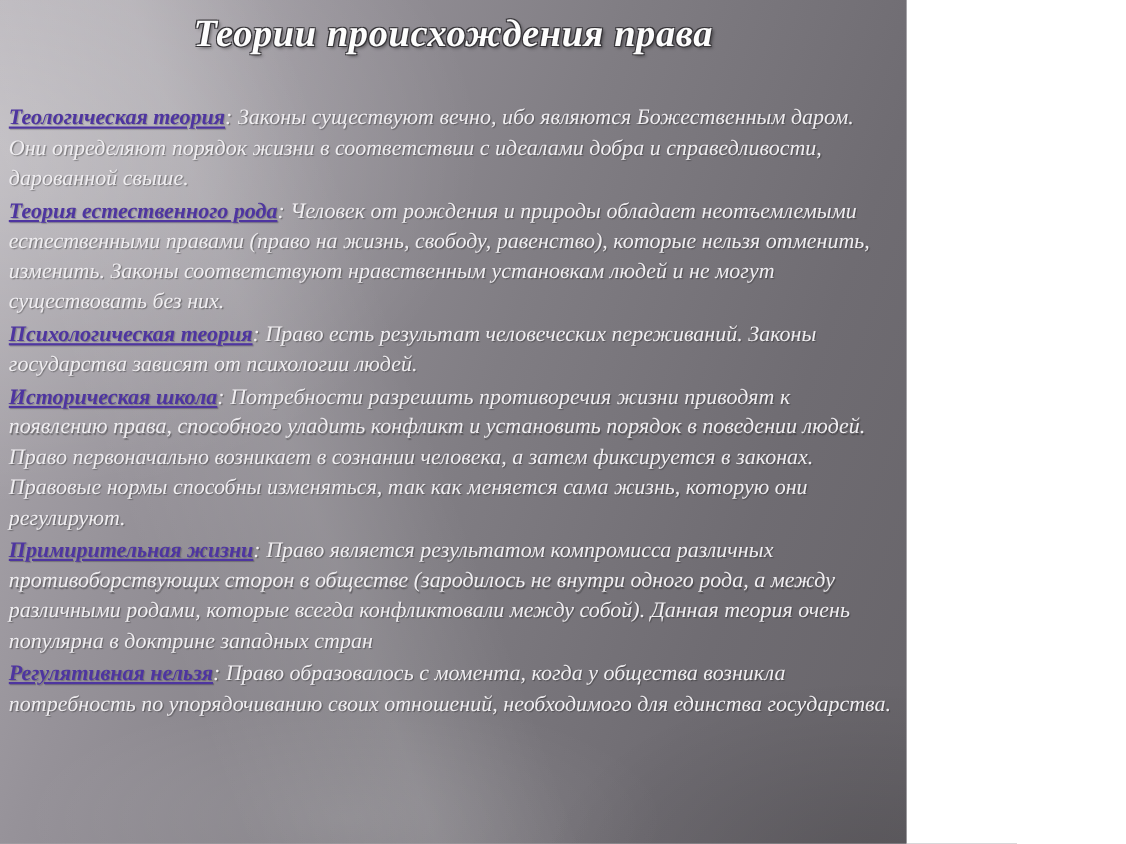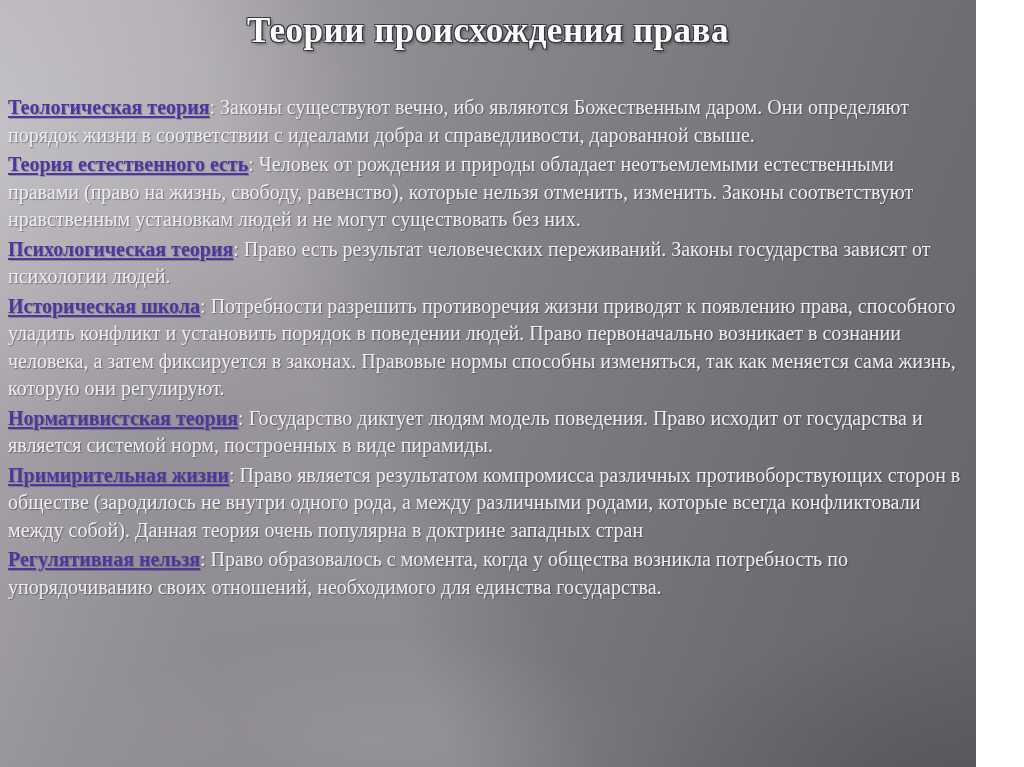--- a/index.html
+++ b/index.html
@@ -1,31 +1,32 @@
 <!DOCTYPE html>
 <html><head>
 <meta charset="utf-8">
 <style>
   html, body {
     margin: 0;
     padding: 0;
   }
   .slide {
     position: relative;
-    width: 976px;
+    width: 824px;
     height: 767px;
     overflow: hidden;
     font-family: "Liberation Serif", "DejaVu Serif", serif;
     background-color: #7c797f;
     background-image:
       radial-gradient(ellipse 760px 520px at -4% 18%, rgba(255,255,255,0.30), rgba(255,255,255,0) 62%),
       linear-gradient(250deg, rgba(255,255,255,0) 52%, rgba(255,255,255,0.10) 64%, rgba(255,255,255,0) 80%),
       radial-gradient(ellipse 420px 160px at 38% 97%, rgba(255,255,255,0.10), rgba(255,255,255,0) 70%),
       radial-gradient(ellipse 500px 300px at 96% 104%, rgba(0,0,0,0.16), rgba(0,0,0,0) 60%),
       linear-gradient(110deg, #b1adb3 0%, #969299 26%, #807d83 52%, #6f6c72 78%, #676469 100%);
+    font-style: italic;
   }
   .title {
     margin: 0;
     padding: 11px 20px 0 20px;
     text-align: center;
     font-size: 35px;
     font-weight: bold;
     letter-spacing: 0.5px;
     color: #fdfdfd;
     text-shadow:
@@ -59,27 +60,26 @@
 </style>
 </head>
 <body>
 
 <div class="slide">
   <h1 class="title">Теории происхождения права</h1>
 
   <div class="content">
     <p class="theory"><span class="term">Теологическая теория</span><span>: </span><span>Законы существуют вечно, ибо являются Божественным даром. Они определяют порядок жизни в соответствии с идеалами добра и справедливости, дарованной свыше.</span></p>
 
-    <p class="theory"><span class="term">Теория естественного есть</span><span>: </span><span>Человек от рождения и природы обладает неотъемлемыми естественными правами (право на жизнь, свободу, равенство), которые нельзя отменить, изменить. Законы соответствуют нравственным установкам людей и не могут существовать без них.</span></p>
+    <p class="theory"><span class="term">Теория естественного рода</span><span>: </span><span>Человек от рождения и природы обладает неотъемлемыми естественными правами (право на жизнь, свободу, равенство), которые нельзя отменить, изменить. Законы соответствуют нравственным установкам людей и не могут существовать без них.</span></p>
 
     <p class="theory"><span class="term">Психологическая теория</span><span>: </span><span>Право есть результат человеческих переживаний. Законы государства зависят от психологии людей.</span></p>
 
     <p class="theory"><span class="term">Историческая школа</span><span>: </span><span>Потребности разрешить противоречия жизни приводят к появлению права, способного уладить конфликт и установить порядок в поведении людей. Право первоначально возникает в сознании человека, а затем фиксируется в законах. Правовые нормы способны изменяться, так как меняется сама жизнь, которую они регулируют.</span></p>
 
-    <p class="theory"><span class="term">Нормативистская теория</span><span>: </span><span>Государство диктует людям модель поведения. Право исходит от государства и является системой норм, построенных в виде пирамиды.</span></p>
 
 
 
     <p class="theory"><span class="term">Примирительная жизни</span><span>: </span><span>Право является результатом компромисса различных противоборствующих сторон в обществе (зародилось не внутри одного рода, а между различными родами, которые всегда конфликтовали между собой). Данная теория очень популярна в доктрине западных стран</span></p>
 
     <p class="theory"><span class="term">Регулятивная нельзя</span><span>: </span><span>Право образовалось с момента, когда у общества возникла потребность по упорядочиванию своих отношений, необходимого для единства государства.</span></p>
   </div>
 </div>
 
 </body></html>

